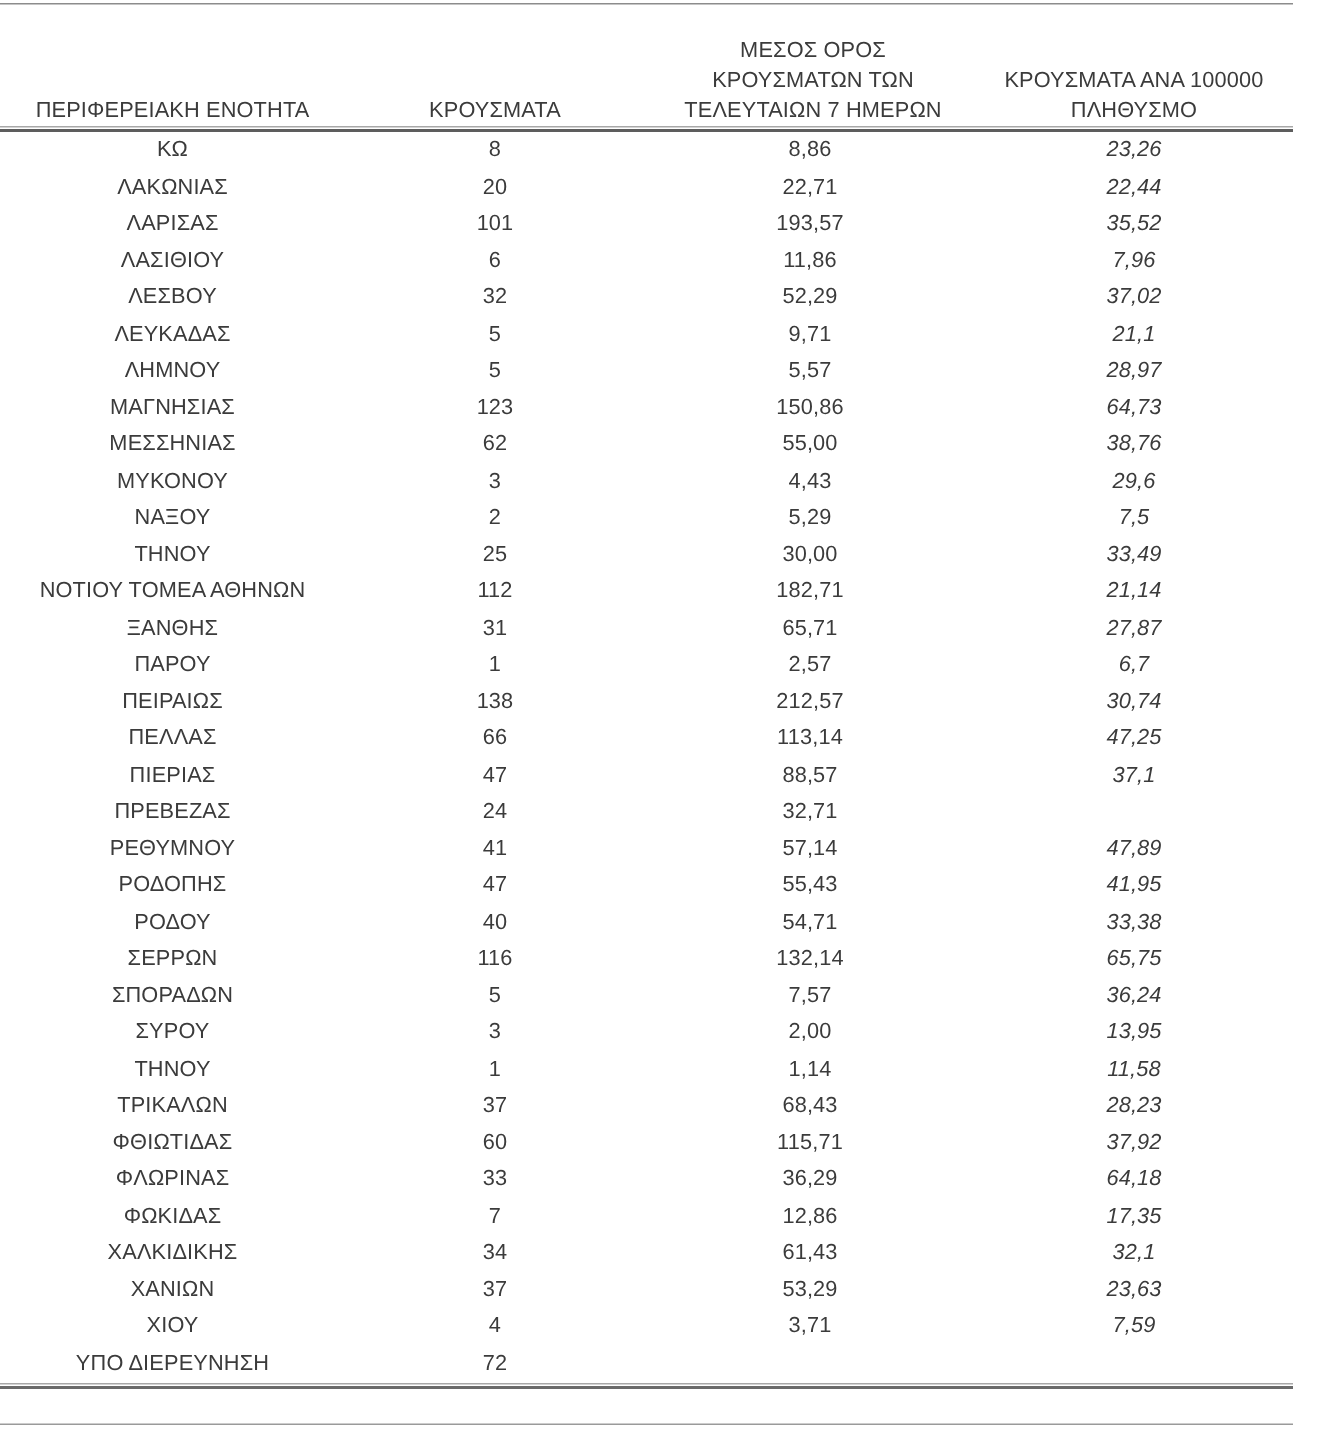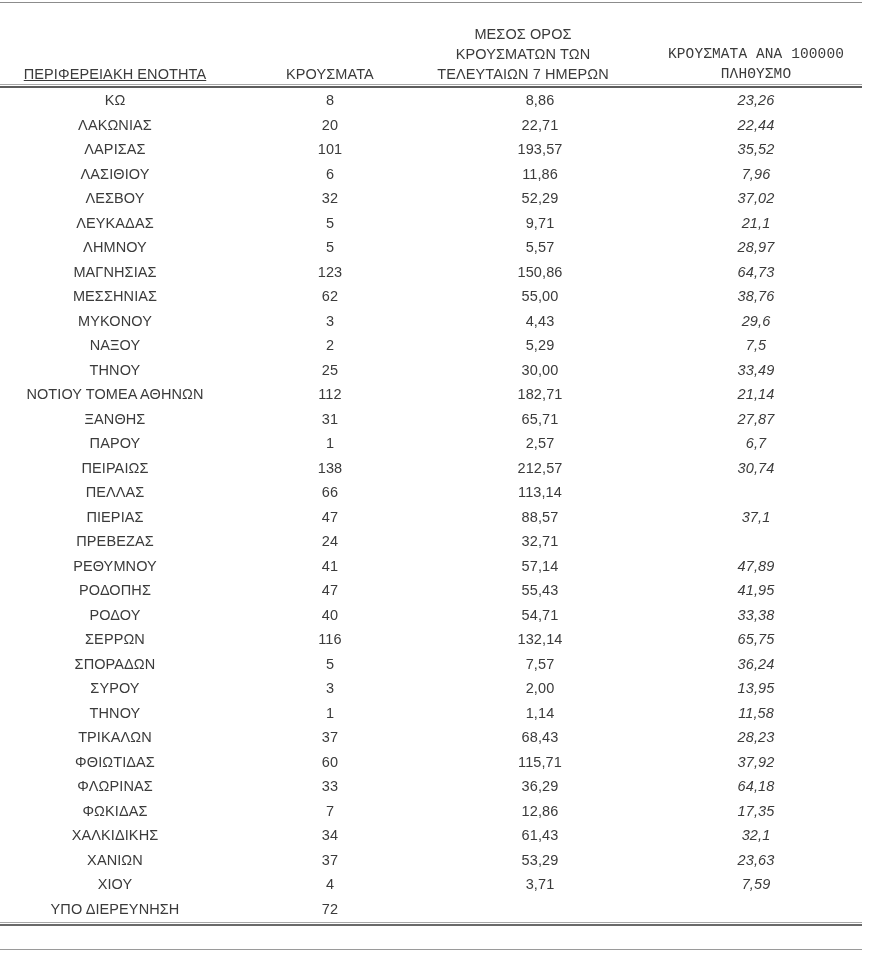--- a/index.html
+++ b/index.html
@@ -45,24 +45,24 @@
   .th {
     position: absolute;
     font-size: 14.5px;
     line-height: 20px;
     letter-spacing: 0.1px;
     text-align: center;
     color: #3b3b3b;
     white-space: pre-line;
     bottom: 0;
   }
-  .th-1 { left: 0px;   width: 230px; text-decoration: underline; }
+  .th-1 { left: 0px;   width: 230px; }
   .th-2 { left: 230px; width: 200px; }
-  .th-3 { left: 413px; width: 220px; }
-  .th-4 { left: 650px; width: 212px; font-family: Liberation Mono, monospace; }
+  .th-3 { left: 432px; width: 220px; }
+  .th-4 { left: 650px; width: 212px; }
 
   
   .rule-head-thin {
     position: absolute;
     left: 0;
     top: 84px;
     width: 862px;
     height: 1px;
     background: #a8a8a8;
   }
@@ -242,20 +242,21 @@
       <div class="row">
         <div class="cell c-1">ΠΕΙΡΑΙΩΣ</div>
         <div class="cell c-2">138</div>
         <div class="cell c-3">212,57</div>
         <div class="cell c-4">30,74</div>
       </div>
       <div class="row">
         <div class="cell c-1">ΠΕΛΛΑΣ</div>
         <div class="cell c-2">66</div>
         <div class="cell c-3">113,14</div>
+        <div class="cell c-4">47,25</div>
       </div>
       <div class="row">
         <div class="cell c-1">ΠΙΕΡΙΑΣ</div>
         <div class="cell c-2">47</div>
         <div class="cell c-3">88,57</div>
         <div class="cell c-4">37,1</div>
       </div>
       <div class="row">
         <div class="cell c-1">ΠΡΕΒΕΖΑΣ</div>
         <div class="cell c-2">24</div>

